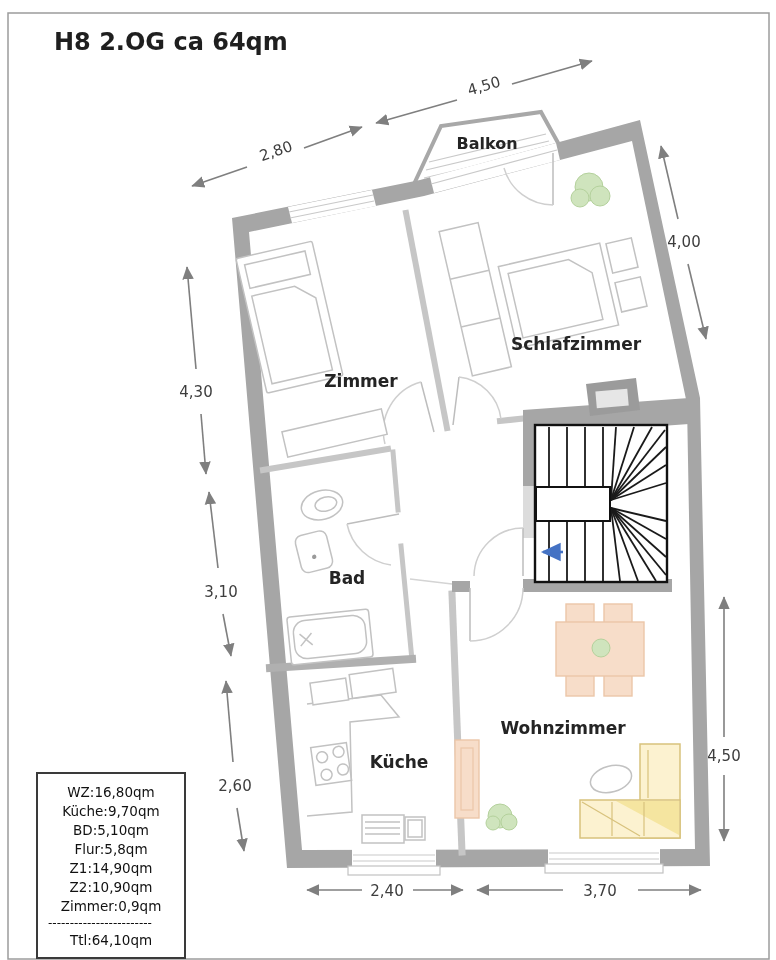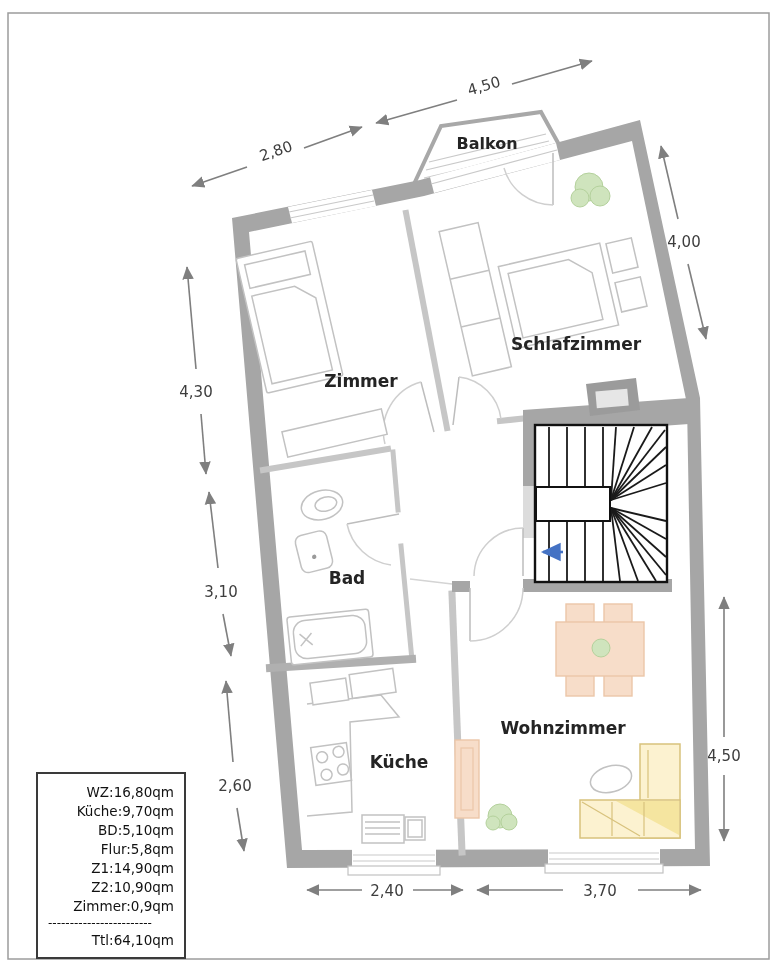--- a/index.html
+++ b/index.html
@@ -30,21 +30,21 @@
   .dim{stroke:#7f7f7f;stroke-width:1.6;fill:none;}
   .dimtext{fill:#3d3d3d;font-size:15px;text-anchor:middle;}
   .room{fill:#242424;font-size:17px;font-weight:600;text-anchor:middle;}
   .entrance{stroke:var(--accent,#4472c4);stroke-width:2.6;fill:none;}
   .pageborder{fill:none;stroke:#9c9c9c;stroke-width:1.5;}
   
   #title{position:absolute;left:54px;top:28px;font-size:24px;font-weight:600;color:#1f1f1f;}
   #legend{position:absolute;left:36px;top:772px;width:150px;height:187px;box-sizing:border-box;
           border:2px solid #3a3a3a;background:#fff;padding:9px 10px 0 10px;
           font-size:13.5px;color:#111;}
-  .lrow{display:flex;justify-content:flex-end;line-height:19px;white-space:nowrap;}
+  .lrow{display:flex;justify-content:center;line-height:19px;white-space:nowrap;}
   .lsep{line-height:15px;font-size:12px;letter-spacing:0px;overflow:hidden;white-space:nowrap;color:#111;}
 </style>
 </head>
 <body>
 
 <div id="page">
 
 <svg id="plan" width="776" height="960" viewBox="0 0 776 960">
   <defs>
     <marker id="mg" markerWidth="9" markerHeight="9" viewBox="0 0 10 10" refX="8.5" refY="5" orient="auto-start-reverse">
@@ -295,20 +295,21 @@
   </g>
 
   <text class="room" style="font-size:16px" x="487" y="149">Balkon</text>
   <text class="room" x="361" y="387">Zimmer</text>
   <text class="room" x="576" y="350">Schlafzimmer</text>
   <text class="room" x="347" y="584">Bad</text>
   <text class="room" x="399" y="768">Küche</text>
   <text class="room" x="563" y="734">Wohnzimmer</text>
 </svg>
 
+<div id="title">H8 2.OG ca 64qm</div>
 
 <div id="legend">
   <div class="lrow">
     <span>WZ:</span>
     <span>16,80qm</span>
   </div>
   <div class="lrow">
     <span>Küche:</span>
     <span>9,70qm</span>
   </div>

